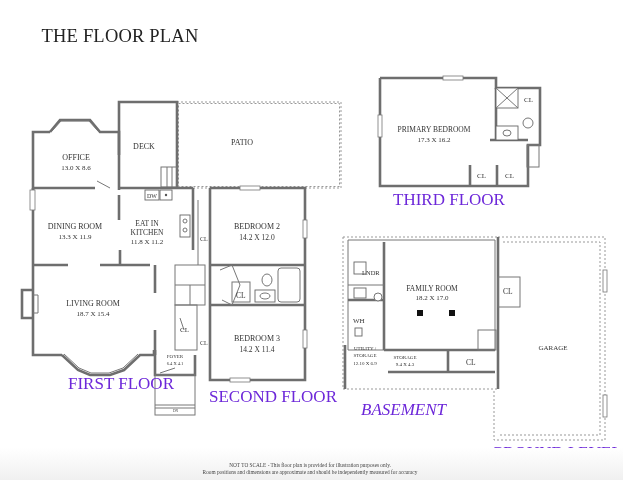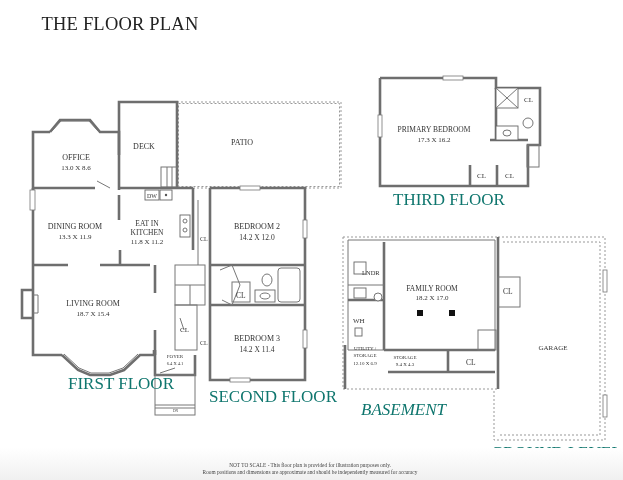--- a/index.html
+++ b/index.html
@@ -1,26 +1,26 @@
 <!DOCTYPE html>
 <html><head>
 <meta charset="utf-8">
 <style>
   html, body { margin: 0; padding: 0; background: #ffffff; }
   body { width: 623px; height: 480px; position: relative; overflow: hidden; font-family: "Liberation Serif", serif; color: #222; }
   .title-block { position: absolute; left: 40px; top: 14px; width: 160px; text-align: center; line-height: 21px; }
-  .title-line { font-size: 18.5px; letter-spacing: 0.2px; }
+  .title-line { font-size: 18.5px; letter-spacing: 0.2px; margin-top: 12px; }
   svg.plan { position: absolute; left: 0; top: 0; }
   svg.plan text { font-family: "Liberation Serif", serif; fill: #333; }
   .wall { fill: none; stroke: #6e6e6e; stroke-width: 2.6; }
   .thin { fill: none; stroke: #777; stroke-width: 1; }
   .dash { fill: none; stroke: #999; stroke-width: 1; stroke-dasharray: 2 2; }
   .win { fill: #fff; stroke: #777; stroke-width: 0.8; }
   .fixture { fill: #fff; stroke: #666; stroke-width: 0.9; }
-  .floor-label { position: absolute; font-size: 17px; white-space: nowrap; color: #0f766e; }
+  .floor-label { position: absolute; font-size: 17px; white-space: nowrap; color: #6d28d9; }
   .footer-id { position: absolute; left: 3px; top: 456px; font-family: Liberation Serif, serif; font-size: 14px; color: #ef4444; margin-top: 30px; }
   .footer-bar { position: absolute; left: 0; top: 448px; width: 623px; height: 32px; background: linear-gradient(#ffffff, #f0f0f0); }
   .disclaimer { position: absolute; left: 150px; top: 462px; width: 320px; text-align: center; font-size: 5.3px; line-height: 7px; color: #444; }
 </style>
 </head>
 <body>
 
 <div class="title-block">
   <div class="title-line">THE FLOOR PLAN</div>
 </div>

